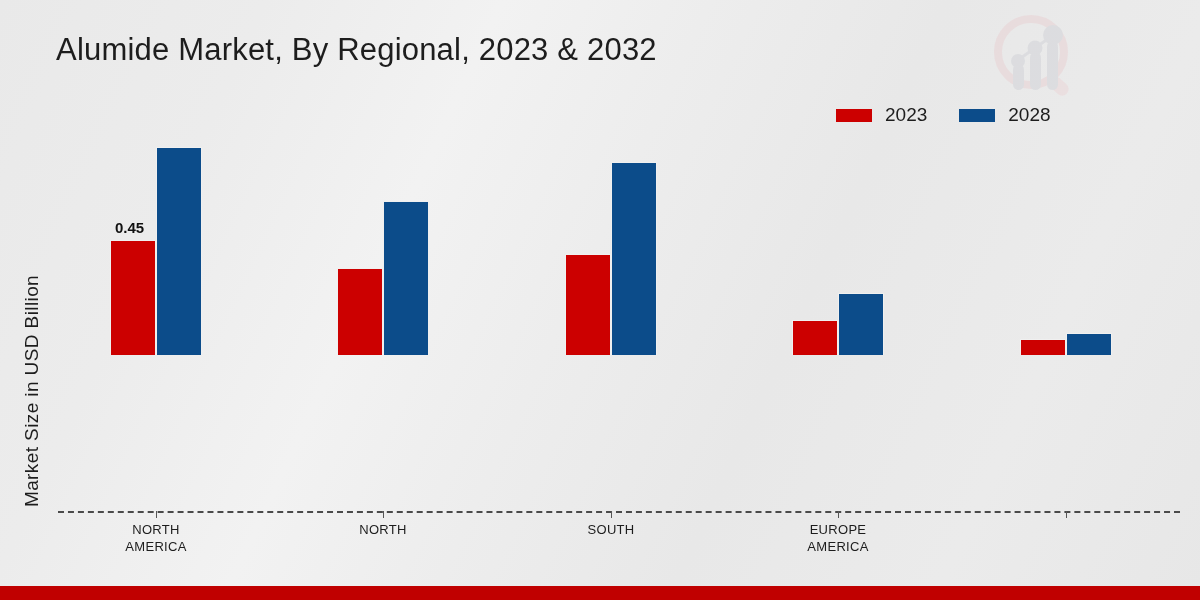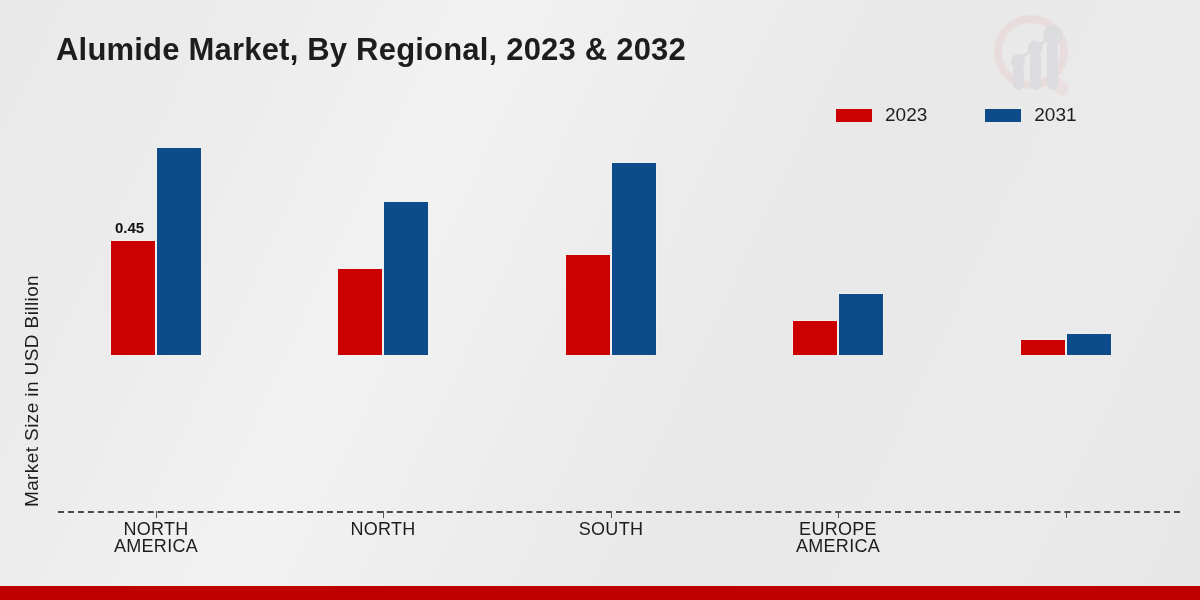--- a/index.html
+++ b/index.html
@@ -27,21 +27,21 @@
         #ebebeb 82%,
         #e7e7e7 100%);
   }
 
   
   #chart-title {
     position: absolute;
     left: 56px;
     top: 32px;
     font-size: 31px;
-    font-weight: 700;
+    font-weight: 400;
     color: #1d1d1d;
     letter-spacing: 0.2px;
     white-space: nowrap;
   }
 
   
   #watermark {
     position: absolute;
     left: 985px;
     top: 8px;
@@ -50,21 +50,21 @@
     opacity: 0.40;
   }
 
   
   #legend {
     position: absolute;
     left: 836px;
     top: 104px;
     display: flex;
     align-items: center;
-    gap: 58px;
+    gap: 32px;
   }
   .legend-item {
     display: flex;
     align-items: center;
     gap: 13px;
   }
   .legend-swatch {
     width: 36px;
     height: 13px;
     display: block;
@@ -138,21 +138,21 @@
     width: 0;
     height: 7px;
     border-left: 1px solid #555;
   }
 
   .cat-label {
     position: absolute;
     top: 521px;
     width: 190px;
     text-align: center;
-    font-size: 18px;
+    font-size: 13px;
     color: #1d1d1d;
     line-height: 17px;
     letter-spacing: 0.3px;
   }
 
   
   #bottom-strip {
     position: absolute;
     left: 0;
     top: 586px;
@@ -183,21 +183,21 @@
     </svg>
   </div>
 
   <div id="legend">
     <div class="legend-item">
       <span class="legend-swatch" style="background:#cc0000"></span>
       <span class="legend-label">2023</span>
     </div>
     <div class="legend-item">
       <span class="legend-swatch" style="background:#0c4c8a"></span>
-      <span class="legend-label">2031</span>
+      <span class="legend-label">2028</span>
     </div>
   </div>
 
   <div id="y-axis-title">Market Size in USD Billion</div>
 
   <div id="plot">
 
     <div id="baseline"></div>
 
     <div class="bar-group" style="left:110px">

